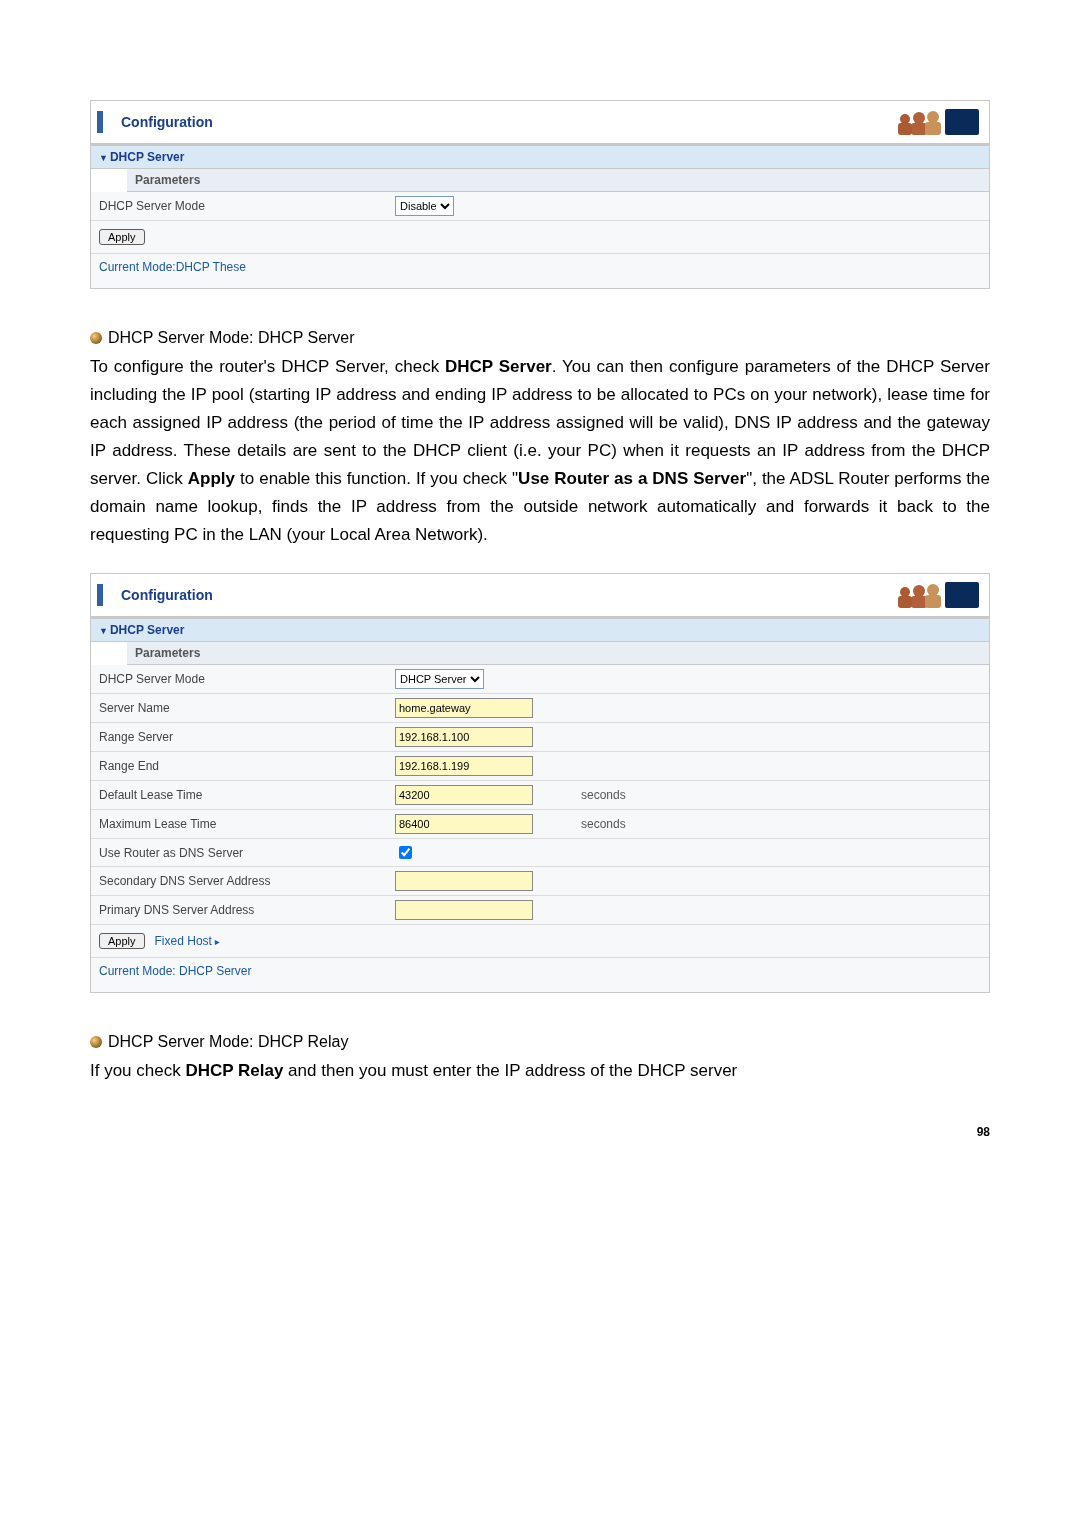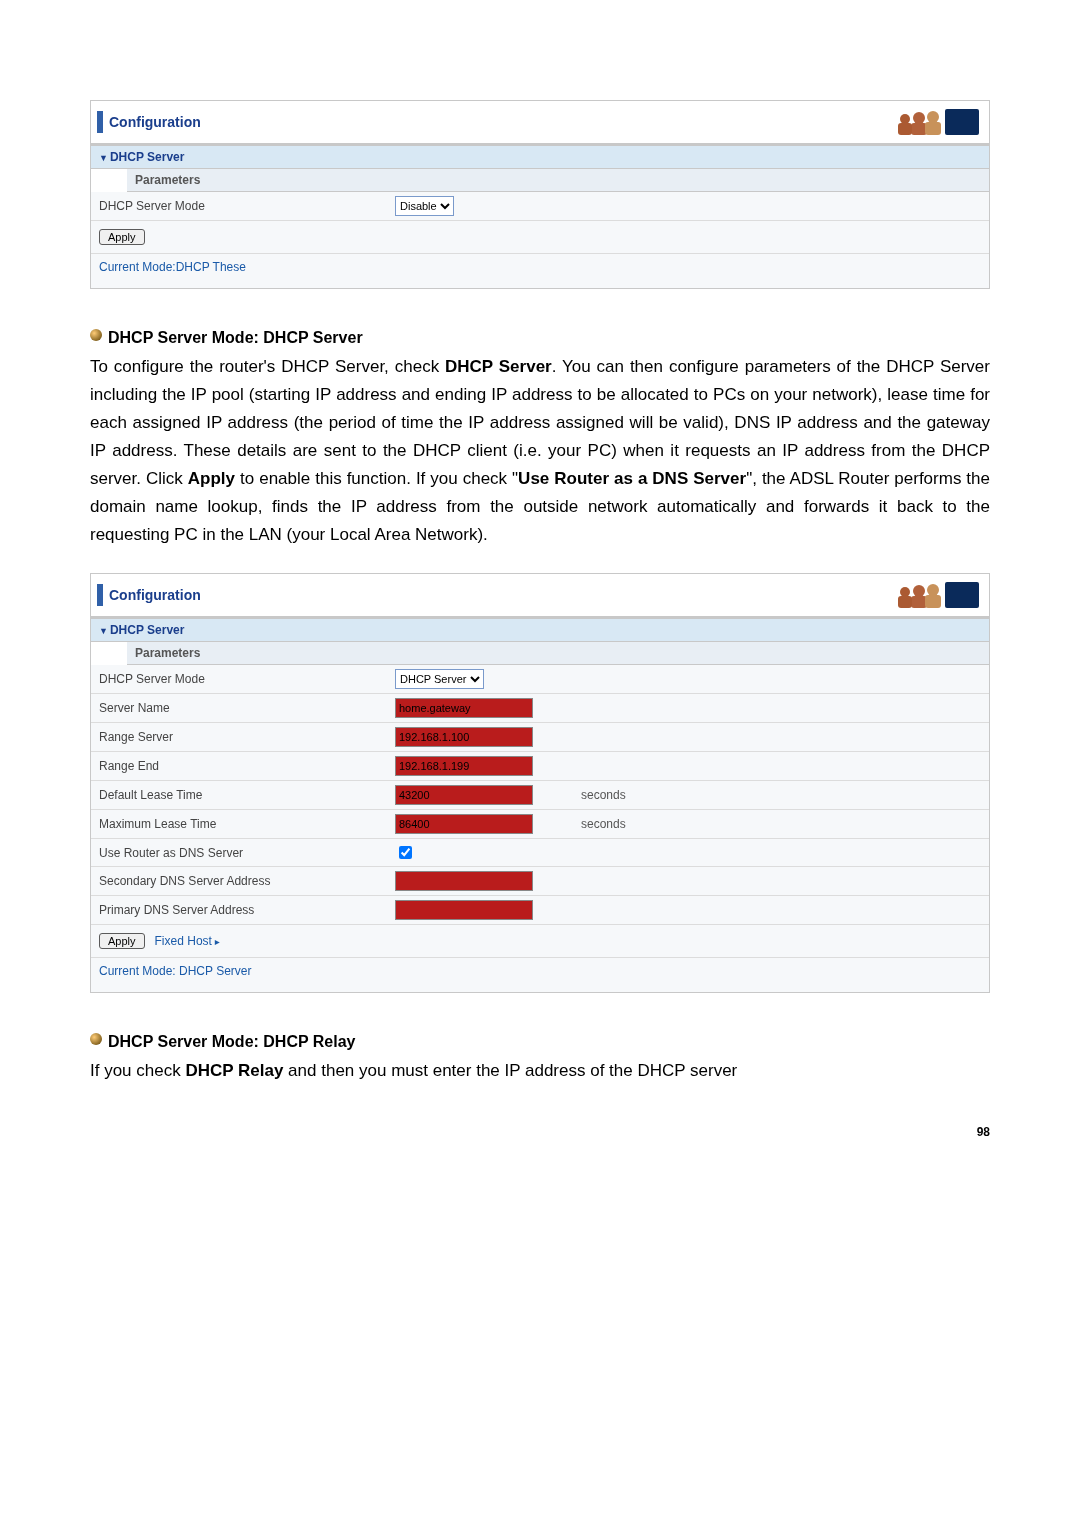--- a/index.html
+++ b/index.html
@@ -37,20 +37,21 @@
   .hdr-bar {
     display: inline-block;
     width: 6px;
     height: 22px;
     background: #3060a8;
   }
   .config-title {
     color: #1a3e8c;
     font-size: 14px;
     font-weight: bold;
+    margin-left: 12px;
   }
   .people-icon {
     width: 100px;
     height: 30px;
     position: relative;
   }
   
   .people-icon svg { width: 100px; height: 30px; }
 
   .section-title {
@@ -109,21 +110,21 @@
   .sel-wrap {
     display: inline-flex;
     align-items: center;
   }
   input.txt {
     font-size: 11px;
     height: 16px;
     border: 1px solid #888;
     padding: 1px 3px;
     width: 130px;
-    background: #b91c1c;
+    background: #fef9c3;
   }
   input.chk {
     transform: scale(1.0);
   }
 
   .apply-row {
     background: #f6f8fa;
     padding: 8px;
     border-bottom: 1px solid #dcdcdc;
     display: flex;
@@ -147,24 +148,24 @@
   .status-row {
     background: #f6f8fa;
     color: #1a5aa8;
     font-size: 12px;
     padding: 6px 8px 14px 8px;
   }
 
   
   .section-heading {
     display: flex;
-    align-items: flex-start;
+    align-items: center;
     gap: 6px;
     font-size: 16px;
-    font-weight: bold;
+    font-weight: normal;
     margin: 30px 0 6px 0;
   }
   .bullet-dot {
     width: 12px; height: 12px; border-radius: 50%;
     background: radial-gradient(circle at 35% 35%, #ffcc77, #886622 70%, #332200);
     display: inline-block;
     flex: 0 0 auto;
   }
   p.body {
     font-size: 17px;

